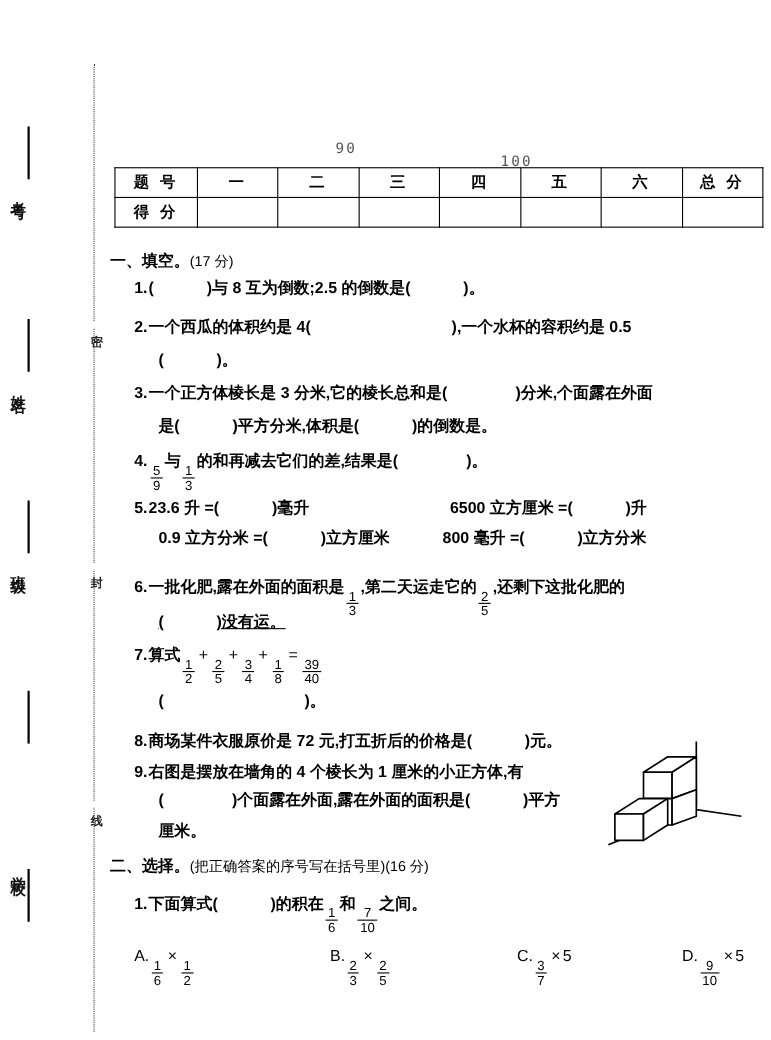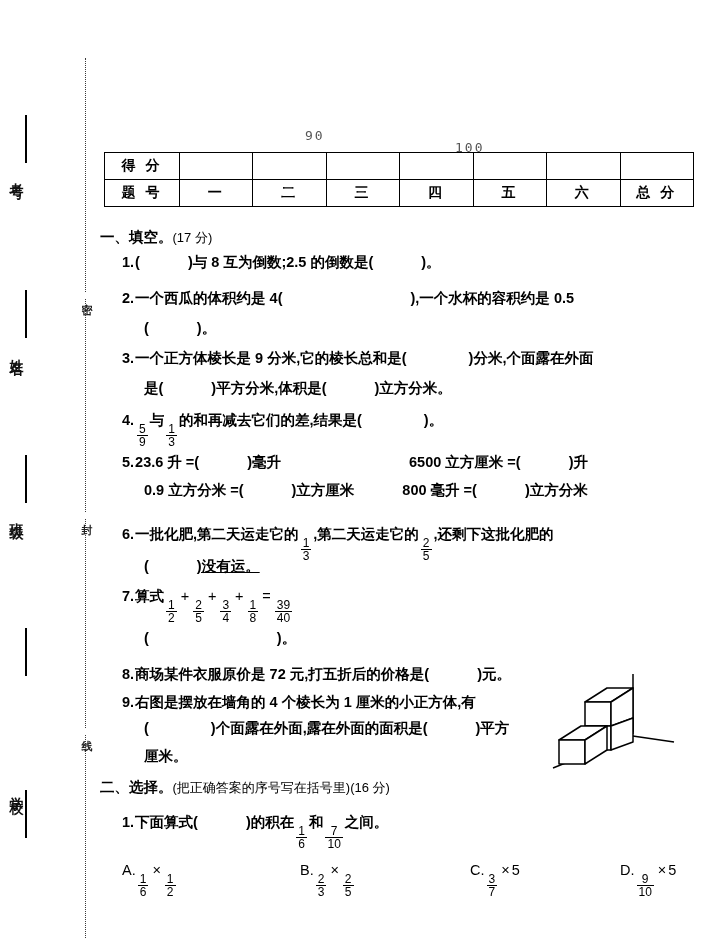--- a/index.html
+++ b/index.html
@@ -149,59 +149,59 @@
   </div>
 
   <div class="body">
 
     <div class="mark m90">90</div>
     <div class="mark m100">100</div>
 
     <table class="score">
       <tbody>
         <tr>
-          <td class="hdr">得 分</td>
-          <td class="blank"></td>
-          <td class="blank"></td>
-          <td class="blank"></td>
-          <td class="blank"></td>
-          <td class="blank"></td>
-          <td class="blank"></td>
-          <td class="blank"></td>
-        </tr>
-        <tr>
           <td class="hdr">题 号</td>
           <td>一</td>
           <td>二</td>
           <td>三</td>
           <td>四</td>
           <td>五</td>
           <td>六</td>
           <td>总 分</td>
         </tr>
+        <tr>
+          <td class="hdr">得 分</td>
+          <td class="blank"></td>
+          <td class="blank"></td>
+          <td class="blank"></td>
+          <td class="blank"></td>
+          <td class="blank"></td>
+          <td class="blank"></td>
+          <td class="blank"></td>
+        </tr>
       </tbody>
     </table>
 
     <div id="content-root">
         <div class="sec-title" style="top: 228px;"><span>一、</span><span>填空。</span><span class="paren">(17 分)</span></div>
         <div class="q" style="top: 252px;"><span class="num">1.</span><span>(</span><span class="gap g-md"></span><span>)与 8 互为倒数;2.5 的倒数是(</span><span class="gap g-md"></span><span>)。</span></div>
         <div class="q" style="top: 288px;"><span class="num">2.</span><span>一个西瓜的体积约是 4(</span><span class="gap g-xxl"></span><span>),一个水杯的容积约是 0.5</span></div>
         <div class="cont" style="top: 318px;"><span>(</span><span class="gap g-md"></span><span>)。</span></div>
-        <div class="q" style="top: 348px;"><span class="num">3.</span><span>一个正方体棱长是 9 分米,它的棱长总和是(</span><span class="gap g-lg"></span><span>)分米,个面露在外面</span></div>
-        <div class="cont" style="top: 378px;"><span>是(</span><span class="gap g-md"></span><span>)平方分米,体积是(</span><span class="gap g-md"></span><span>)立方分米。</span></div>
+        <div class="q" style="top: 348px;"><span class="num">3.</span><span>一个正方体棱长是 3 分米,它的棱长总和是(</span><span class="gap g-lg"></span><span>)分米,个面露在外面</span></div>
+        <div class="cont" style="top: 378px;"><span>是(</span><span class="gap g-md"></span><span>)平方分米,体积是(</span><span class="gap g-md"></span><span>)的倒数是。</span></div>
         <div class="q" style="top: 410px;"><span class="num">4.</span><span class="frac">
             <span class="n">5</span>
             <span class="d">9</span>
           </span><span>与</span><span class="frac">
             <span class="n">1</span>
             <span class="d">3</span>
           </span><span>的和再减去它们的差,结果是(</span><span class="gap g-lg"></span><span>)。</span></div>
         <div class="q" style="top: 452px;"><span class="num">5.</span><span>23.6 升 =(</span><span class="gap g-md"></span><span>)毫升</span><span class="gap g-xxl"></span><span>6500 立方厘米 =(</span><span class="gap g-md"></span><span>)升</span></div>
         <div class="cont" style="top: 480px;"><span>0.9 立方分米 =(</span><span class="gap g-md"></span><span>)立方厘米</span><span class="gap g-md"></span><span>800 毫升 =(</span><span class="gap g-md"></span><span>)立方分米</span></div>
-        <div class="q" style="top: 524px;"><span class="num">6.</span><span>一批化肥,第二天运走它的</span><span class="frac">
+        <div class="q" style="top: 524px;"><span class="num">6.</span><span>一批化肥,露在外面的面积是</span><span class="frac">
             <span class="n">1</span>
             <span class="d">3</span>
           </span><span>,第二天运走它的</span><span class="frac">
             <span class="n">2</span>
             <span class="d">5</span>
           </span><span>,还剩下这批化肥的</span></div>
         <div class="cont" style="top: 556px; text-decoration: underline;"><span>(</span><span class="gap g-md"></span><span>)没有运。</span></div>
         <div class="q" style="top: 586px;"><span class="num">7.</span><span>算式</span><span class="frac">
             <span class="n">1</span>
             <span class="d">2</span>

